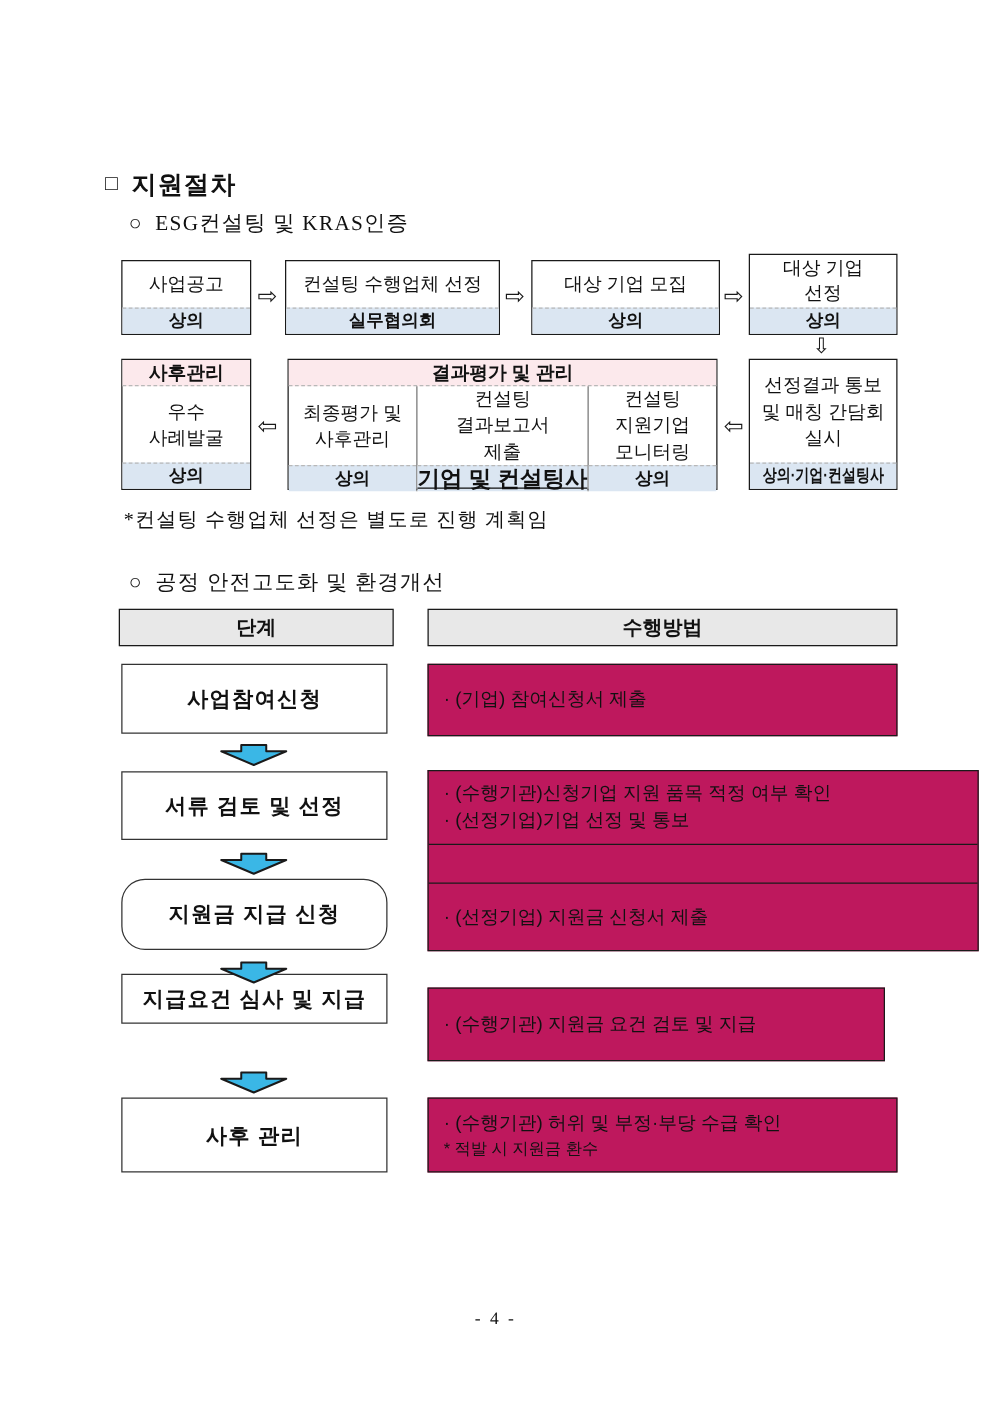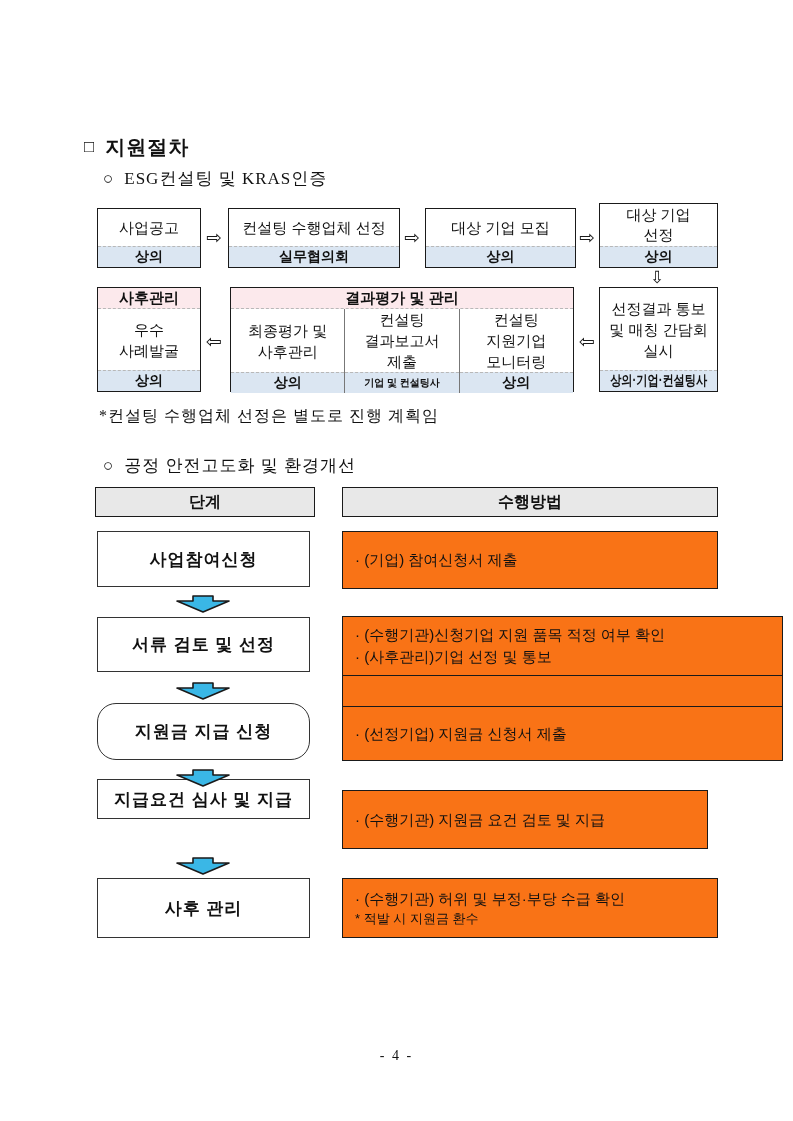--- a/index.html
+++ b/index.html
@@ -30,21 +30,21 @@
   .col + .col{border-left:1px solid #777;}
   .warrow{position:absolute;font-size:19px;color:#1a1a1a;line-height:1;
           font-family:"DejaVu Sans",sans-serif;}
   
   .thead{position:absolute;border:1.5px solid #1a1a1a;background:var(--header-gray);
          display:flex;align-items:center;justify-content:center;font-weight:700;font-size:16px;
          box-sizing:border-box;}
   .stepbox{position:absolute;border:1.5px solid #333;background:#fff;display:flex;
            align-items:center;justify-content:center;font-weight:700;font-size:17px;
            box-sizing:border-box;letter-spacing:1px;}
-  .mbox{position:absolute;border:1.5px solid #1a1a1a;background:#f97316;box-sizing:border-box;
+  .mbox{position:absolute;border:1.5px solid #1a1a1a;background:#be185d;box-sizing:border-box;
         display:flex;flex-direction:column;}
   .mcell{display:flex;flex-direction:column;justify-content:center;padding-left:12px;
          font-size:15px;line-height:22px;box-sizing:border-box;}
   .mcell .small{font-size:13px;line-height:18px;}
   .mdiv{border-top:1px solid #1a1a1a;}
   .barrow{position:absolute;}
   .pageno{position:absolute;left:0;right:0;top:1048px;text-align:center;
           font-family:"Liberation Serif","DejaVu Serif",serif;font-size:14px;letter-spacing:2px;}
 </style>
 </head>
@@ -96,21 +96,21 @@
     <div class="cols">
       <div class="col">
         <div class="fbody">최종평가 및
 사후관리</div>
         <div class="forg">상의</div>
       </div>
       <div class="col">
         <div class="fbody">컨설팅
 결과보고서
 제출</div>
-        <div class="forg" style="font-size:10px;">기업 및 컨설팅사</div>
+        <div class="forg" style="font-size:18px;text-decoration:underline;">기업 및 컨설팅사</div>
       </div>
       <div class="col">
         <div class="fbody">컨설팅
 지원기업
 모니터링</div>
         <div class="forg">상의</div>
       </div>
     </div>
   </div>
   <div class="warrow" style="left:579px;top:332px;">⇦</div>
@@ -155,21 +155,21 @@
 
   <div class="mbox" style="left:342px;top:531px;width:376px;height:58px;">
     <div class="mcell" style="flex:1;">
       <div>· (기업) 참여신청서 제출</div>
     </div>
   </div>
 
   <div class="mbox" style="left:342px;top:616px;width:441px;height:145px;">
     <div class="mcell" style="flex:0 0 58px;">
       <div>· (수행기관)신청기업 지원 품목 적정 여부 확인</div>
-      <div>· (사후관리)기업 선정 및 통보</div>
+      <div>· (선정기업)기업 선정 및 통보</div>
     </div>
     <div class="mdiv" style="flex:0 0 30px;"></div>
     <div class="mcell mdiv" style="flex:1;">
       <div>· (선정기업) 지원금 신청서 제출</div>
     </div>
   </div>
 
   <div class="mbox" style="left:342px;top:790px;width:366px;height:59px;">
     <div class="mcell" style="flex:1;">
       <div>· (수행기관) 지원금 요건 검토 및 지급</div>

